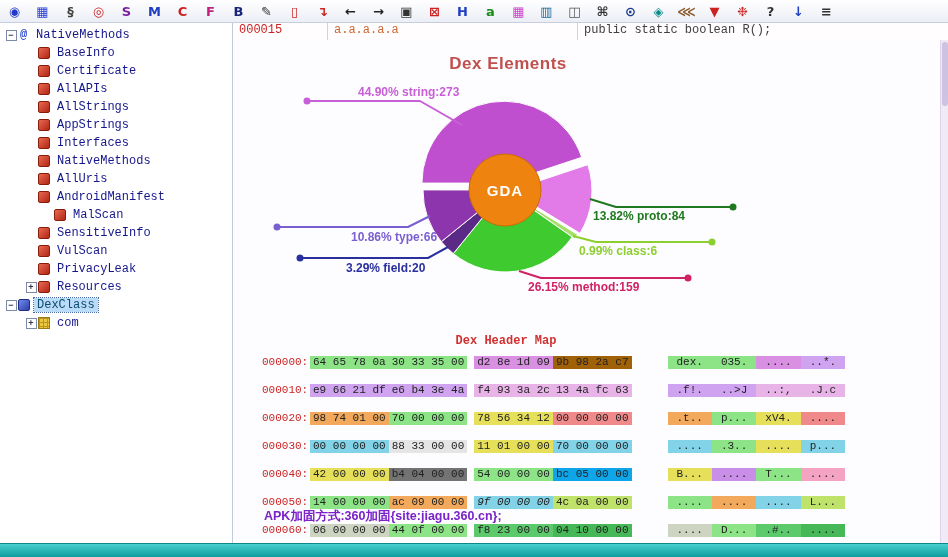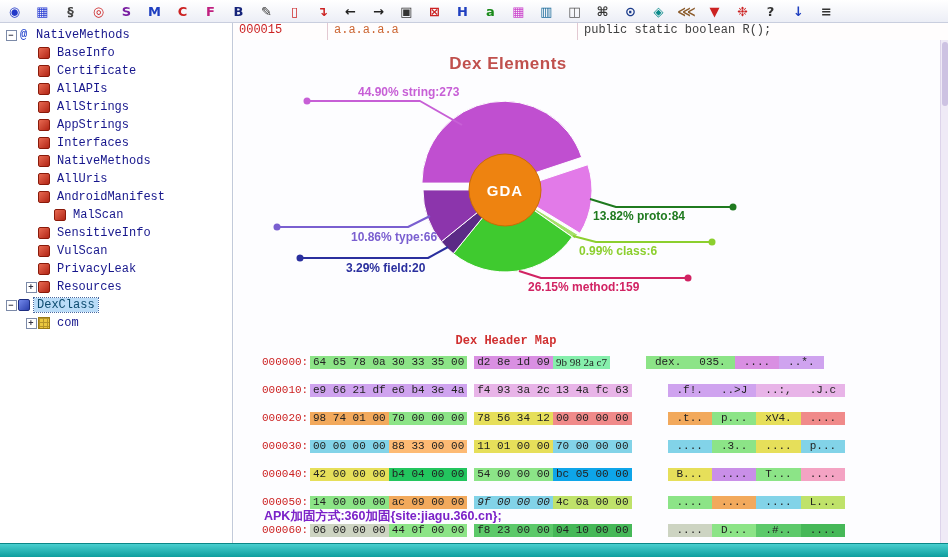--- a/index.html
+++ b/index.html
@@ -270,21 +270,21 @@
       <div id="hex-title">Dex Header Map</div>
       <div id="hex-rows">
           <div class="hex-row">
             <span class="hex-offset">000000:</span>
             <span class="hex-half">
               <span class="hex-group" style="background: rgb(140, 228, 135);">64 65 78 0a</span>
               <span class="hex-group" style="background: rgb(140, 228, 135);">30 33 35 00</span>
             </span>
             <span class="hex-half h2">
               <span class="hex-group" style="background: rgb(217, 143, 226);">d2 8e 1d 09</span>
-              <span class="hex-group" style="background: #86efac; font-family: Liberation Serif, serif;">9b 98 2a c7</span>
+              <span class="hex-group" style="background: #a16207;">9b 98 2a c7</span>
             </span>
             <span class="hex-ascii">
               <span style="background: rgb(140, 228, 135);">dex.</span>
               <span style="background: rgb(140, 228, 135);">035.</span>
               <span style="background: rgb(217, 143, 226);">....</span>
               <span style="background: rgb(207, 163, 239);">..*.</span>
             </span>
           </div>
           <div class="hex-row">
             <span class="hex-offset">000010:</span>
@@ -317,38 +317,38 @@
               <span style="background: rgb(242, 169, 92);">.t..</span>
               <span style="background: rgb(140, 228, 135);">p...</span>
               <span style="background: rgb(230, 223, 90);">xV4.</span>
               <span style="background: rgb(240, 138, 138);">....</span>
             </span>
           </div>
           <div class="hex-row">
             <span class="hex-offset">000030:</span>
             <span class="hex-half">
               <span class="hex-group" style="background: rgb(130, 211, 232);">00 00 00 00</span>
-              <span class="hex-group" style="background: #fdba74;">88 33 00 00</span>
+              <span class="hex-group" style="background: #e5e5e5;">88 33 00 00</span>
             </span>
             <span class="hex-half h2">
               <span class="hex-group" style="background: rgb(230, 223, 90);">11 01 00 00</span>
               <span class="hex-group" style="background: rgb(130, 211, 232);">70 00 00 00</span>
             </span>
             <span class="hex-ascii">
               <span style="background: rgb(130, 211, 232);">....</span>
               <span style="background: rgb(140, 228, 135);">.3..</span>
               <span style="background: rgb(230, 223, 90);">....</span>
               <span style="background: rgb(130, 211, 232);">p...</span>
             </span>
           </div>
           <div class="hex-row">
             <span class="hex-offset">000040:</span>
             <span class="hex-half">
               <span class="hex-group" style="background: rgb(230, 223, 90);">42 00 00 00</span>
-              <span class="hex-group" style="background: #22c55e;">b4 04 00 00</span>
+              <span class="hex-group" style="background: #737373;">b4 04 00 00</span>
             </span>
             <span class="hex-half h2">
               <span class="hex-group" style="background: rgb(140, 228, 135);">54 00 00 00</span>
               <span class="hex-group" style="background: #0ea5e9;">bc 05 00 00</span>
             </span>
             <span class="hex-ascii">
               <span style="background: rgb(230, 223, 90);">B...</span>
               <span style="background: rgb(201, 143, 232);">....</span>
               <span style="background: rgb(140, 228, 135);">T...</span>
               <span style="background: rgb(244, 163, 195);">....</span>

